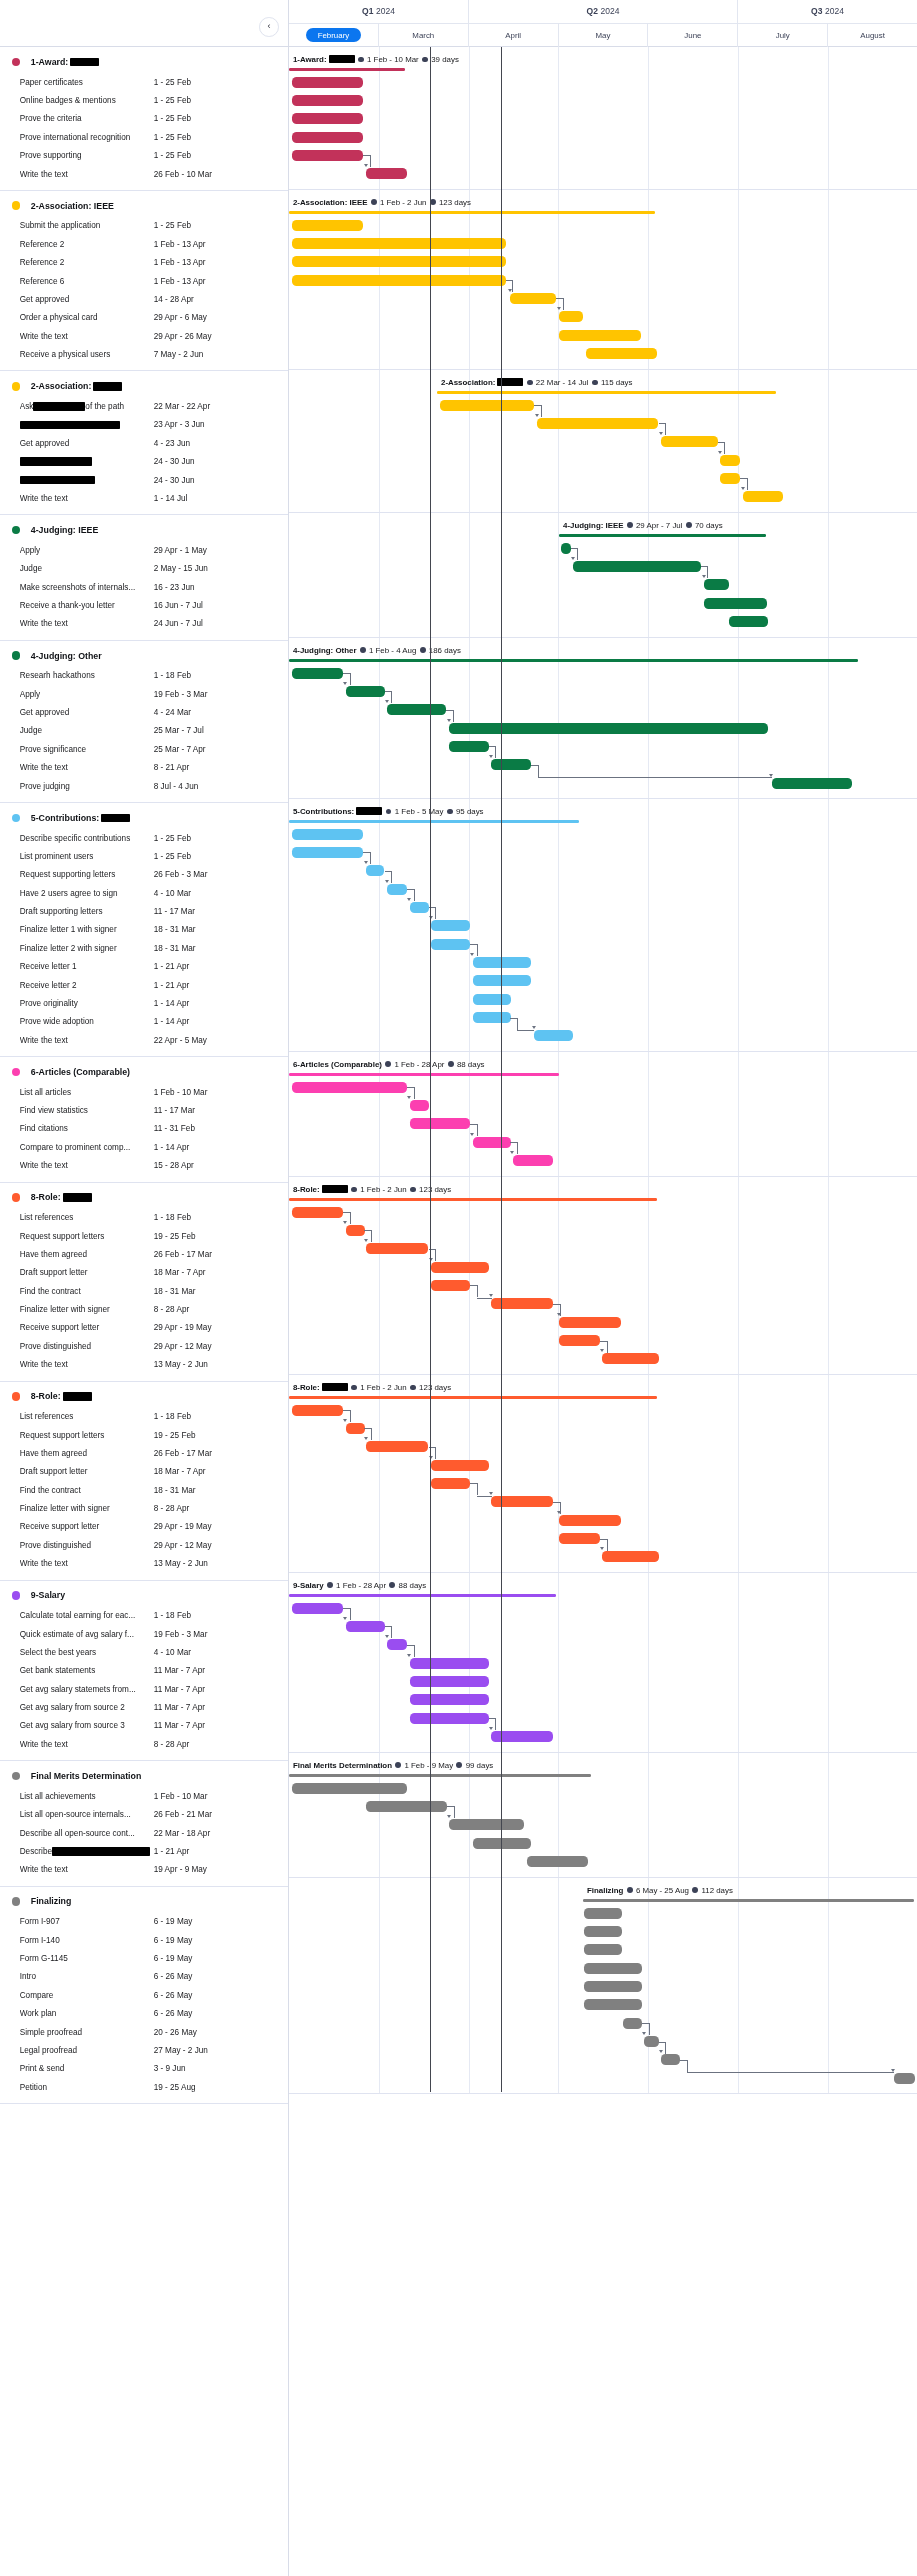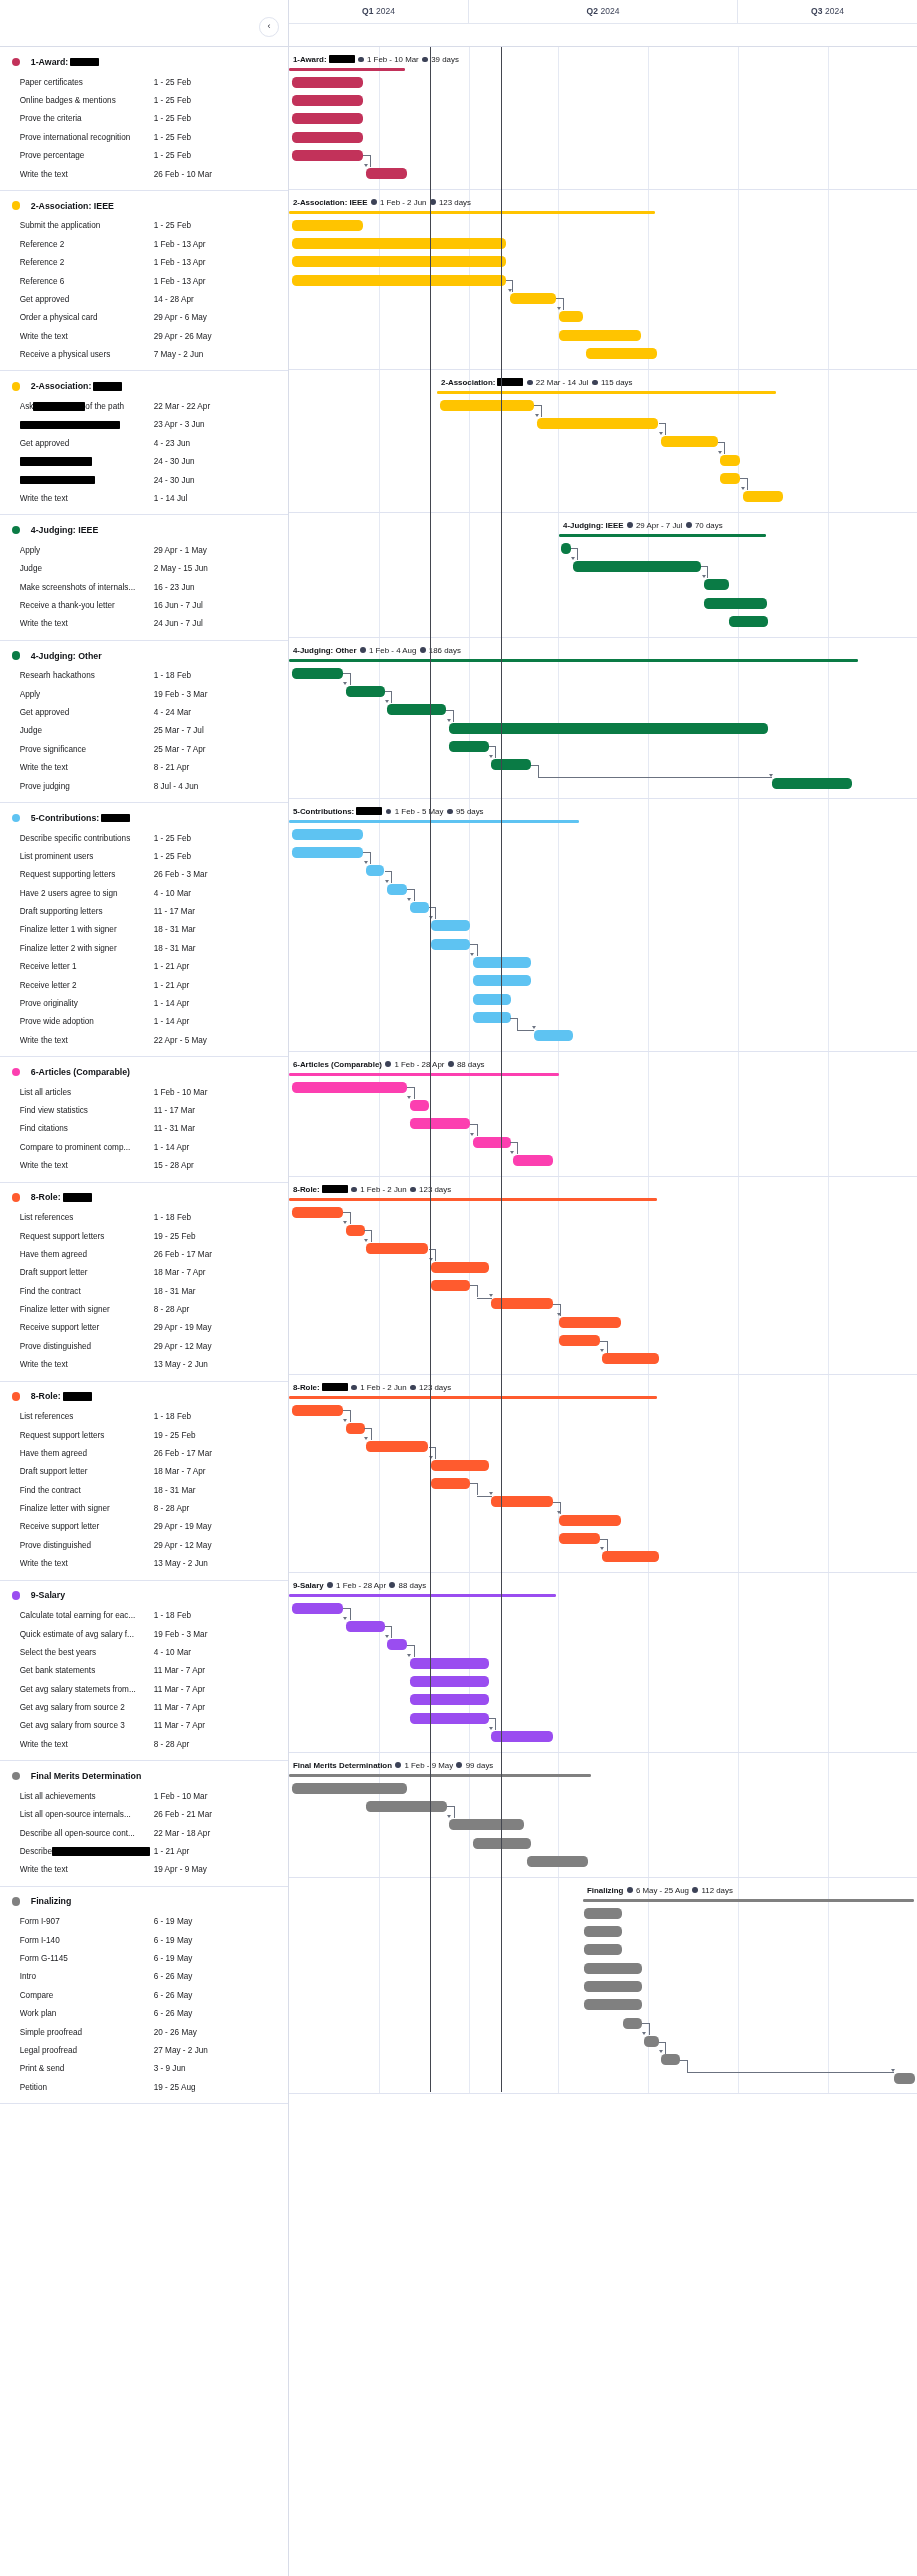--- a/index.html
+++ b/index.html
@@ -115,21 +115,21 @@
           </div>
           <div class="task-row">
             <div class="task-name">Prove the criteria</div>
             <div class="task-date">1 - 25 Feb</div>
           </div>
           <div class="task-row">
             <div class="task-name">Prove international recognition</div>
             <div class="task-date">1 - 25 Feb</div>
           </div>
           <div class="task-row">
-            <div class="task-name">Prove percentage</div>
+            <div class="task-name">Prove supporting</div>
             <div class="task-date">1 - 25 Feb</div>
           </div>
           <div class="task-row">
             <div class="task-name">Write the text</div>
             <div class="task-date">26 Feb - 10 Mar</div>
           </div>
           <div class="grp-pad"></div>
         </div>
         <div class="grp">
           <div class="grp-title">
@@ -332,21 +332,21 @@
           <div class="task-row">
             <div class="task-name">List all articles</div>
             <div class="task-date">1 Feb - 10 Mar</div>
           </div>
           <div class="task-row">
             <div class="task-name">Find view statistics</div>
             <div class="task-date">11 - 17 Mar</div>
           </div>
           <div class="task-row">
             <div class="task-name">Find citations</div>
-            <div class="task-date">11 - 31 Mar</div>
+            <div class="task-date">11 - 31 Feb</div>
           </div>
           <div class="task-row">
             <div class="task-name">Compare to prominent comp...</div>
             <div class="task-date">1 - 14 Apr</div>
           </div>
           <div class="task-row">
             <div class="task-name">Write the text</div>
             <div class="task-date">15 - 28 Apr</div>
           </div>
           <div class="grp-pad"></div>
@@ -560,20 +560,43 @@
             <b>Q1</b>
             <span>2024</span>
           </div>
           <div class="q-cell" style="width: 269px;">
             <b>Q2</b>
             <span>2024</span>
           </div>
           <div class="q-cell" style="width: 180px;">
             <b>Q3</b>
             <span>2024</span>
+          </div>
+        </div>
+      <div class="m-row" id="m-row">
+          <div class="m-cell active" style="width: 90px;">
+            <span>February</span>
+          </div>
+          <div class="m-cell" style="width: 90px;">
+            <span>March</span>
+          </div>
+          <div class="m-cell" style="width: 90px;">
+            <span>April</span>
+          </div>
+          <div class="m-cell" style="width: 90px;">
+            <span>May</span>
+          </div>
+          <div class="m-cell" style="width: 90px;">
+            <span>June</span>
+          </div>
+          <div class="m-cell" style="width: 90px;">
+            <span>July</span>
+          </div>
+          <div class="m-cell" style="width: 90px;">
+            <span>August</span>
           </div>
         </div>
     </div>
     <div class="tl-body" id="tl-body">
         <div class="tl-grp" style="height: 143px;">
           <div class="gridlines">
             <i style="left: 90px;"></i>
             <i style="left: 180px;"></i>
             <i style="left: 269px;"></i>
             <i style="left: 359px;"></i>

